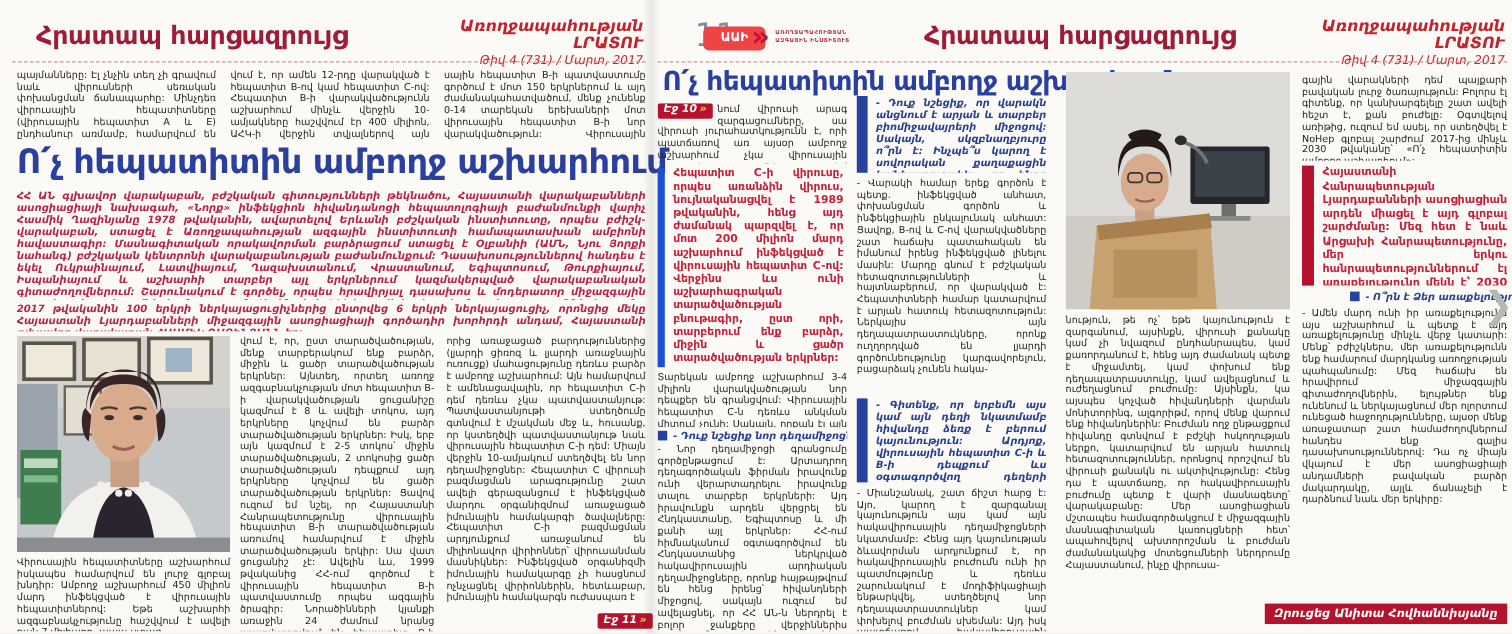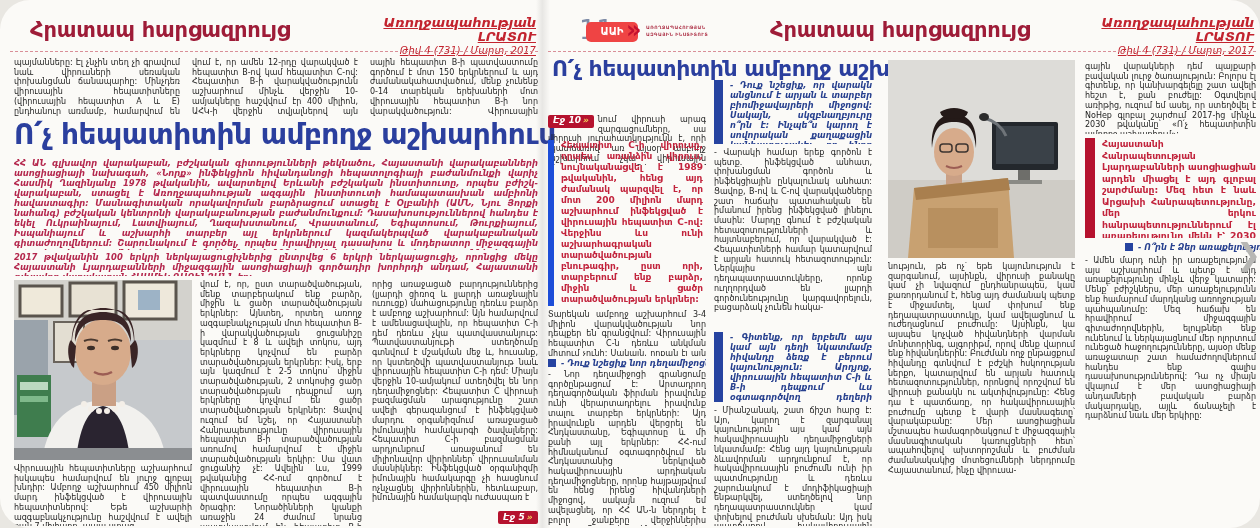--- a/index.html
+++ b/index.html
@@ -1,23 +1,23 @@
 <!DOCTYPE html>
 <html><head>
 <meta charset="utf-8">
 <style>
   html,body{margin:0;padding:0;background:#e9e7e2;}
   .spread{position:relative;width:1260px;height:528px;background:#fbfaf7;overflow:hidden;
-          font-family:"DejaVu Sans",sans-serif;color:#1c1c1c;border-radius:30px;}
+          font-family:"DejaVu Sans",sans-serif;color:#1c1c1c;}
   .abs{position:absolute;}
   .gutter{left:536px;top:0;width:14px;height:528px;
           background:linear-gradient(90deg,rgba(0,0,0,0) 0%,rgba(60,60,60,.10) 45%,rgba(0,0,0,0) 100%);}
   
   .sec-title{font-size:21px;font-weight:bold;color:#9e1c38;letter-spacing:-.2px;white-space:nowrap;}
-  .mast{text-align:right;color:#c2232e;font-style:italic;line-height:1.1;text-decoration:underline;}
+  .mast{text-align:right;color:#c2232e;font-style:italic;line-height:1.1;}
   .mast .m1{font-size:13px;font-weight:bold;}
   .mast .m2{font-size:10px;}
   .rule{border-top:1px dashed #d98f98;height:0;}
   .pagenum{font-size:27px;color:#7e8ba6;font-weight:400;margin-left:31px;}
   .logo-box{width:52px;height:20px;background:#ef4444;border-radius:5px;color:#fff;
             font-size:10px;font-weight:bold;text-align:center;line-height:20px;}
   .logo-chev{color:#c41230;font-size:24px;font-weight:bold;line-height:20px;}
   .logo-small{font-size:4.6px;letter-spacing:.5px;color:#b0384d;line-height:1.5;font-weight:bold;}
   
   .headline{font-weight:bold;color:#2b3f9e;letter-spacing:-.5px;white-space:nowrap;}
@@ -97,21 +97,21 @@
           <circle cx="93" cy="131" r="3" fill="#f4efe8"></circle>
         <circle cx="101" cy="129" r="3" fill="#f4efe8"></circle>
           <circle cx="108" cy="124" r="3" fill="#f4efe8"></circle>
         <rect x="0" y="168" width="178" height="12" fill="#8b8e91"></rect>
       </svg>
     </div>
     <div class="abs body-txt" style="left:14px;top:464px;width:178px;height:62px;">Վիրուսային հեպատիտները աշխարհում իսկապես համարվում են լուրջ գլոբալ խնդիր: Ամբողջ աշխարհում 450 միլիոն մարդ ինֆեկցված է վիրուսային հեպատիտներով: Եթե աշխարհի ազգաբնակչությունը հաշվվում է ավելի քան 7 միլիարդ, ապա ստաց-</div>
 
     <div class="abs body-txt" style="left:200px;top:280px;width:162px;height:246px;">վում է, որ, ըստ տարածվածության, մենք տարբերակում ենք բարձր, միջին և ցածր տարածվածության երկրներ: Այնտեղ, որտեղ առողջ ազգաբնակչության մոտ հեպատիտ B-ի վարակվածության ցուցանիշը կազմում է 8 և ավելի տոկոս, այդ երկրները կոչվում են բարձր տարածվածության երկրներ: Իսկ, երբ այն կազմում է 2-5 տոկոս՝ միջին տարածվածության, 2 տոկոսից ցածր տարածվածության դեպքում այդ երկրները կոչվում են ցածր տարածվածության երկրներ: Ցավով ուզում եմ նշել, որ Հայաստանի Հանրապետությունը վիրուսային հեպատիտ B-ի տարածվածության առումով համարվում է միջին տարածվածության երկիր: Սա վատ ցուցանիշ չէ: Ավելին ևս, 1999 թվականից ՀՀ-ում գործում է վիրուսային հեպատիտ B-ի պատվաստումը որպես ազգային ծրագիր: Նորածինների կյանքի առաջին 24 ժամում նրանց պատվաստվում են հեպատիտ B-ի դեմ: Այն շարունակական է և շարունակվում է պոլիկլինիկաներում: Եվ, ի ուրախություն բոլորիս, կարող ենք նշել, վիրուս-</div>
     <div class="abs body-txt" style="left:372px;top:280px;width:166px;height:232px;">որից առաջացած բարդություններից (լյարդի ցիռոզ և լյարդի առաջնային ուռուցք) մահացությունը դեռևս բարձր է ամբողջ աշխարհում: Այն համարվում է ամենացավալին, որ հեպատիտ C-ի դեմ դեռևս չկա պատվաստանյութ: Պատվաստանյութի ստեղծումը գտնվում է մշակման մեջ և, հուսանք, որ կստեղծվի պատվաստանյութ նաև վիրուսային հեպատիտ C-ի դեմ: Միայն վերջին 10-ամյակում ստեղծվել են նոր դեղամիջոցներ: Հեպատիտ C վիրուսի բազմացման արագությունը շատ ավելի գերազանցում է ինֆեկցված մարդու օրգանիզմում առաջացած իմունային համակարգի ծավալները: Հեպատիտ C-ի բազմացման արդյունքում առաջանում են միլիոնավոր վիրիոններ՝ վիրուսանման մասնիկներ: Ինֆեկցված օրգանիզմի իմունային համակարգը չի հասցնում ոչնչացնել վիրիոններին, հետևաբար, իմունային համակարգն ուժասպառ է</div>
-    <div class="abs badge" style="left:498px;top:511px;">Էջ 5</div>
+    <div class="abs badge" style="left:498px;top:511px;">Էջ 11</div>
   </div>
 
   <div class="abs gutter"></div>
 
   <div class="abs" style="left:540px;top:0;width:720px;height:528px;">
     <div class="abs pagenum" style="left:8px;top:14px;">11</div>
     <div class="abs logo-box" style="left:46px;top:22px;">ԱԱԻ</div>
     <div class="abs logo-chev" style="left:86px;top:20px;">»</div>
     <div class="abs logo-small" style="left:106px;top:25px;width:90px;">
       <div>ԱՌՈՂՋԱՊԱՀՈՒԹՅԱՆ</div>
@@ -119,21 +119,21 @@
     </div>
     <div class="abs sec-title" style="left:230px;top:18px;">Հրատապ հարցազրույց</div>
     <div class="abs mast" style="right:6px;top:16px;width:210px;">
       <div class="m1">Առողջապահության ԼՐԱՏՈՒ</div>
       <div class="m2">Թիվ 4 (731) / Մարտ, 2017</div>
     </div>
     <div class="abs rule" style="left:8px;top:51px;width:708px;"></div>
 
     <div class="abs headline hl-right" style="left:12px;top:56px;width:360px;">Ո՛չ հեպատիտին ամբողջ աշխարհում</div>
 
-    <div class="abs body-txt" style="left:8px;top:86px;width:158px;height:50px;margin-top:29px;">
+    <div class="abs body-txt" style="left:8px;top:86px;width:158px;height:50px;">
       <span class="badge" style="float:left;margin:0 4px 2px 0;">Էջ 10</span><span>նում վիրուսի արագ զարգացումները, սա վիրուսի յուրահատկությունն է, որի պատճառով առ այսօր ամբողջ աշխարհում չկա վիրուսային հեպատիտ C-ի դեմ պատվաստանյութ:</span>
     </div>
     <div class="abs pullquote-red" style="left:8px;top:140px;width:142px;height:166px;">
       <div>Հեպատիտ C-ի վիրուսը, որպես առանձին վիրուս, նույնականացվել է 1989 թվականին, հենց այդ ժամանակ պարզվել է, որ մոտ 200 միլիոն մարդ աշխարհում ինֆեկցված է վիրուսային հեպատիտ C-ով: Վերջինս ևս ունի աշխարհագրական տարածվածության բնութագիր, ըստ որի, տարբերում ենք բարձր, միջին և ցածր տարածվածության երկրներ:</div>
 
     </div>
     <div class="abs body-txt" style="left:8px;top:310px;width:158px;height:46px;">Տարեկան ամբողջ աշխարհում 3-4 միլիոն վարակվածության նոր դեպքեր են գրանցվում: Վիրուսային հեպատիտ C-ն դեռևս անկման միտում չունի: Սակայն, որքան էլ այն լինի գլոբալ խնդիր, այնուամենայնիվ, համարվում է բուժելի՝ ինչպես ամբողջ աշխարհում, այնպես էլ Հայաստանում:</div>
     <div class="abs q-line" style="left:8px;top:358px;width:158px;">- Դուք նշեցիք նոր դեղամիջոցների մասին:</div>
     <div class="abs body-txt" style="left:8px;top:370px;width:158px;height:156px;">- Նոր դեղամիջոցի գրանցումը գործընթացում է: Արտադրող դեղագործական ֆիրման իրավունք ունի վերարտադրելու իրավունք տալու տարբեր երկրների: Այդ իրավունքն արդեն վերցրել են Հնդկաստանը, Եգիպտոսը և մի քանի այլ երկրներ: ՀՀ-ում հիմնականում օգտագործվում են Հնդկաստանից ներկրված հակավիրուսային արդիական դեղամիջոցները, որոնք հայթայթվում են հենց իրենց՝ հիվանդների միջոցով, սակայն ուզում եմ ավելացնել, որ ՀՀ ԱՆ-ն ներդրել է բոլոր ջանքերը վերջիններիս գրանցումն ավարտին հասցնելու համար:</div>
 
@@ -170,16 +170,17 @@
         <path d="M26 128 L120 118 L122 130 L28 140 Z" fill="#a97f4e"></path>
         <rect x="40" y="148" width="70" height="40" fill="#b8905f"></rect>
       </svg>
     </div>
     <div class="abs body-txt" style="left:348px;top:262px;width:187px;height:264px;">նություն, թե ոչ՝ եթե կայունություն է զարգանում, այսինքն, վիրուսի քանակը կամ չի նվազում ընդհանրապես, կամ քառորդանում է, հենց այդ ժամանակ պետք է միջամտել, կամ փոխում ենք դեղապատրաստուկը, կամ ավելացնում և ուժեղացնում բուժումը: Այսինքն, կա այսպես կոչված հիվանդների վարման մոնիտորինգ, ալգորիթմ, որով մենք վարում ենք հիվանդներին: Բուժման ողջ ընթացքում հիվանդը գտնվում է բժշկի հսկողության ներքո, կատարվում են արյան հատուկ հետազոտություններ, որոնցով որոշվում են վիրուսի քանակն ու ակտիվությունը: Հենց դա է պատճառը, որ հակավիրուսային բուժումը պետք է վարի մասնագետը՝ վարակաբանը: Մեր ասոցիացիան մշտապես համագործակցում է միջազգային մասնագիտական կառույցների հետ՝ ապահովելով ախտորոշման և բուժման ժամանակակից մոտեցումների ներդրումը Հայաստանում, ինչը վիրուսա-</div>
 
     <div class="abs body-txt" style="left:545px;top:62px;width:171px;height:72px;">գային վարակների դեմ պայքարի բավական լուրջ ծառայություն: Բոլորս էլ գիտենք, որ կանխարգելելը շատ ավելի հեշտ է, քան բուժելը: Օգտվելով առիթից, ուզում եմ ասել, որ ստեղծվել է NoHep գլոբալ շարժում 2017-ից մինչև 2030 թվականը՝ «Ո՛չ հեպատիտին ամբողջ աշխարհում»:</div>
     <div class="abs pullquote-crimson" style="left:545px;top:138px;width:154px;height:100px;">Հայաստանի Հանրապետության Լյարդաբանների ասոցիացիան արդեն միացել է այդ գլոբալ շարժմանը: Մեզ հետ է նաև Արցախի Հանրապետությունը, մեր երկու հանրապետություններում էլ առաքելությունը մեկն է՝ 2030 թվականը դարձնել առանց հեպատիտի տարի:</div>
     <div class="abs q-line" style="left:545px;top:242px;width:171px;padding-left:40px;">- Ո՞րն է Ձեր առաքելությունը:</div>
     <div class="abs body-txt" style="left:545px;top:256px;width:171px;height:244px;">- Ամեն մարդ ունի իր առաքելությունն այս աշխարհում և պետք է այդ առաքելությունը մինչև վերջ կատարի: Մենք՝ բժիշկներս, մեր առաքելությունն ենք համարում մարդկանց առողջության պահպանումը: Մեզ հաճախ են հրավիրում միջազգային գիտաժողովներին, ելույթներ ենք ունենում և ներկայացնում մեր ոլորտում ունեցած հաջողությունները, այսօր մենք առաջատար շատ համաժողովներում հանդես ենք գալիս դասախոսություններով: Դա ոչ միայն վկայում է մեր ասոցիացիայի անդամների բավական բարձր մակարդակը, այլև ճանաչելի է դարձնում նաև մեր երկիրը:</div>
+    <div class="abs sig-box" style="right:4px;top:503px;">Զրուցեց Անիտա Հովհաննիսյանը</div>
   </div>
 
   <div class="abs curl" style="left:1236px;top:240px;">❯</div>
 </div>
 
 </body></html>

